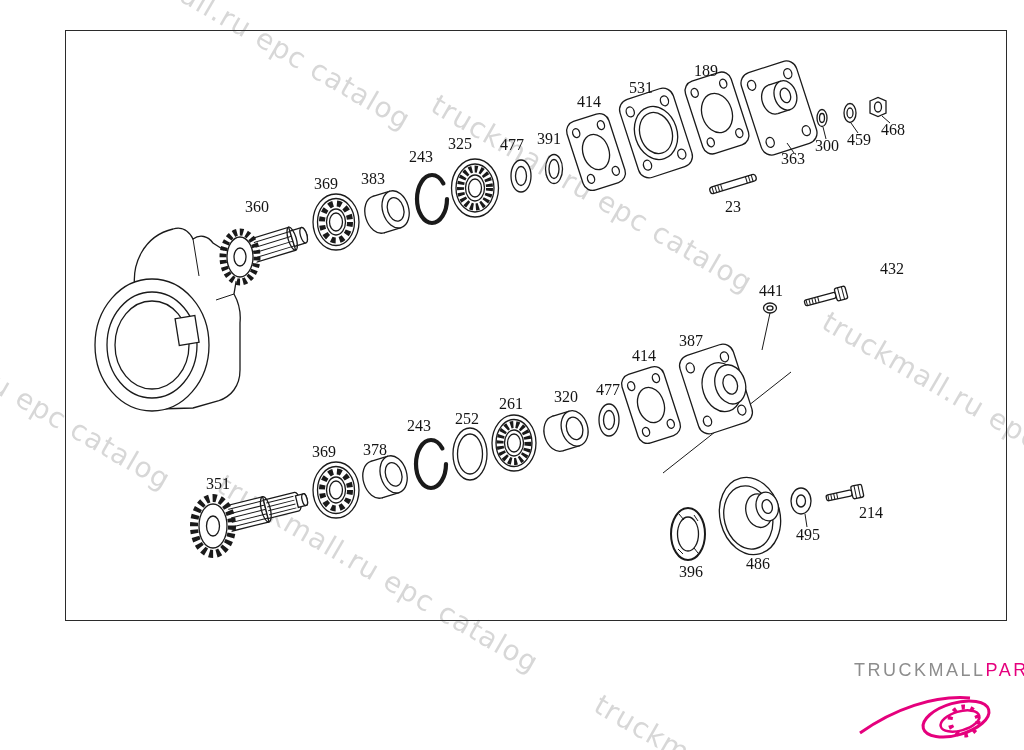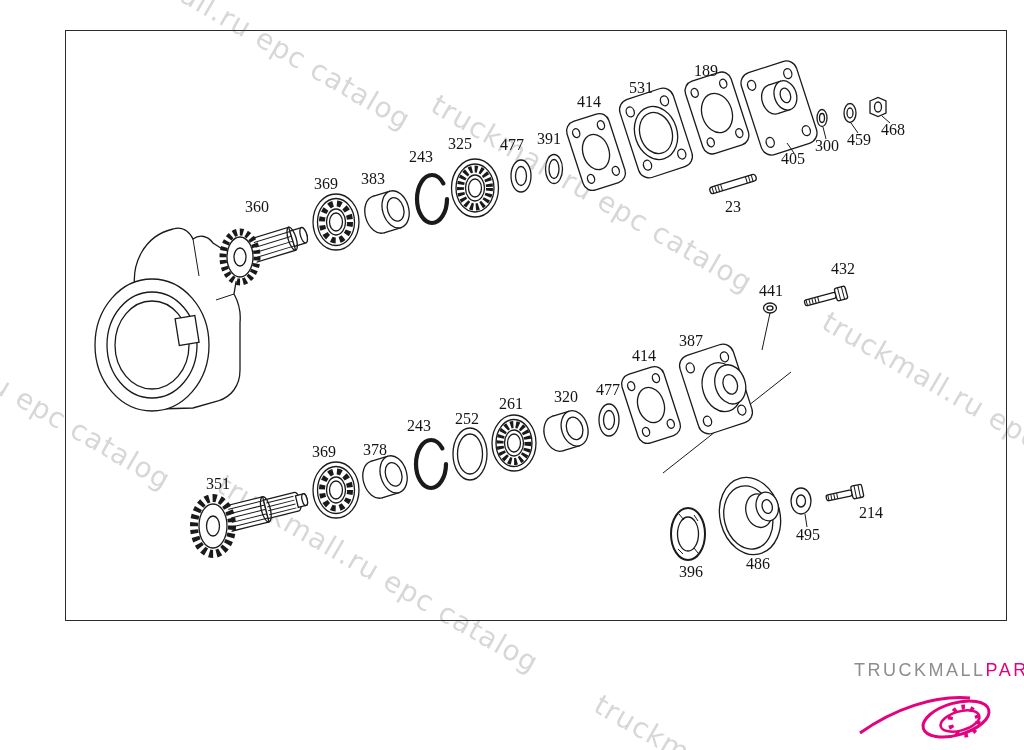--- a/index.html
+++ b/index.html
@@ -324,27 +324,27 @@
   <span class="lbl" style="left:257px;top:207px">360</span>
   <span class="lbl" style="left:326px;top:184px">369</span>
   <span class="lbl" style="left:373px;top:179px">383</span>
   <span class="lbl" style="left:421px;top:157px">243</span>
   <span class="lbl" style="left:460px;top:144px">325</span>
   <span class="lbl" style="left:512px;top:145px">477</span>
   <span class="lbl" style="left:549px;top:139px">391</span>
   <span class="lbl" style="left:589px;top:102px">414</span>
   <span class="lbl" style="left:641px;top:88px">531</span>
   <span class="lbl" style="left:706px;top:71px">189</span>
-  <span class="lbl" style="left:793px;top:159px">405</span>
+  <span class="lbl" style="left:793px;top:159px">363</span>
   <span class="lbl" style="left:827px;top:146px">300</span>
   <span class="lbl" style="left:859px;top:140px">459</span>
   <span class="lbl" style="left:893px;top:130px">468</span>
   <span class="lbl" style="left:733px;top:207px">23</span>
   <span class="lbl" style="left:771px;top:291px">441</span>
-  <span class="lbl" style="left:843px;top:269px">432</span>
+  <span class="lbl" style="left:892px;top:269px">432</span>
   <span class="lbl" style="left:691px;top:341px">387</span>
   <span class="lbl" style="left:644px;top:356px">414</span>
   <span class="lbl" style="left:608px;top:390px">477</span>
   <span class="lbl" style="left:566px;top:397px">320</span>
   <span class="lbl" style="left:511px;top:404px">261</span>
   <span class="lbl" style="left:467px;top:419px">252</span>
   <span class="lbl" style="left:419px;top:426px">243</span>
   <span class="lbl" style="left:375px;top:450px">378</span>
   <span class="lbl" style="left:324px;top:452px">369</span>
   <span class="lbl" style="left:218px;top:484px">351</span>

